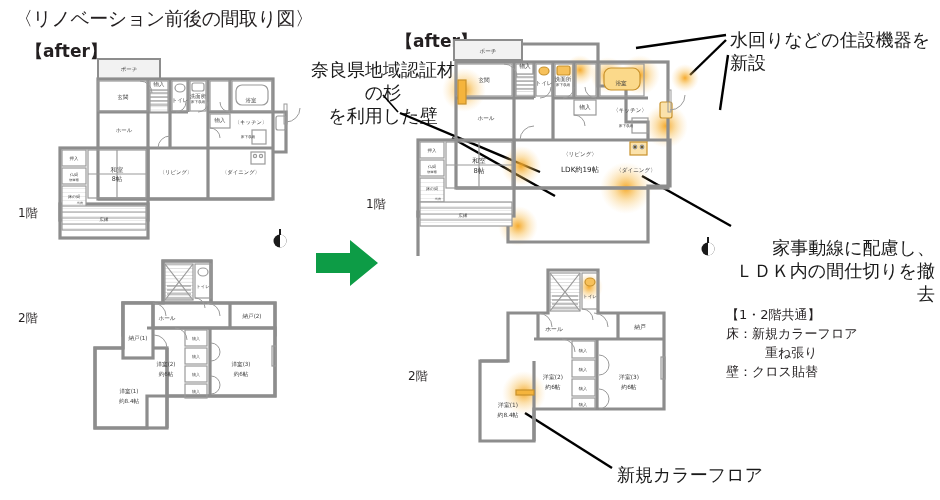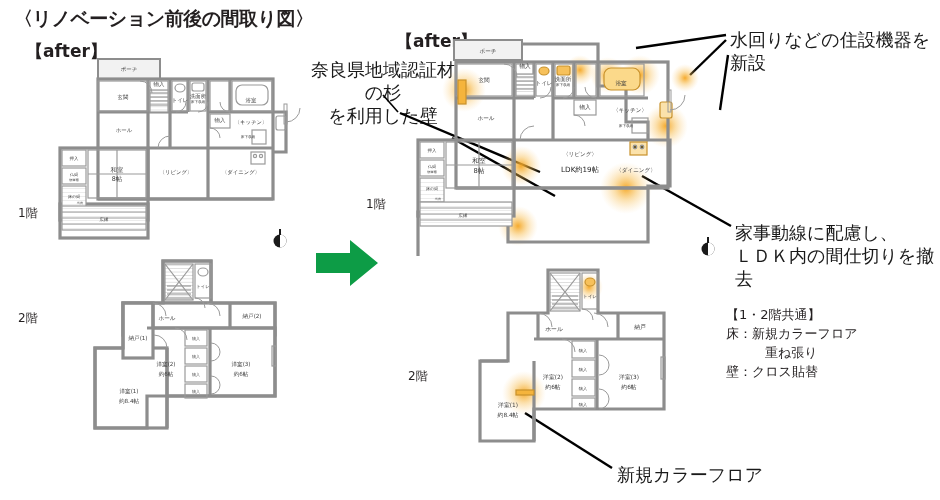--- a/index.html
+++ b/index.html
@@ -1,20 +1,20 @@
 <!DOCTYPE html>
 <html><head>
 <meta charset="utf-8">
 <style>
   html,body{margin:0;padding:0;background:#fff;}
   body{width:940px;height:500px;position:relative;overflow:hidden;
        font-family:"DejaVu Sans","Liberation Sans",sans-serif;color:#231f20;}
   .abs{position:absolute;}
   
-  #main-title{left:14px;top:6px;font-size:19px;font-weight:700;letter-spacing:-.5px;}
+  #main-title{left:14px;top:6px;font-size:19px;font-weight:400;letter-spacing:-.5px;}
   #before-label{left:26px;top:40px;font-size:17px;font-weight:700;}
   #after-label{left:396px;top:30px;font-size:17px;font-weight:700;}
   .floor-label{font-size:12px;font-weight:400;text-align:center;}
   
   .anno{font-size:18px;line-height:1.28;color:#1a1a1a;white-space:pre-line;}
   
   .plan{position:absolute;}
   .plan svg{display:block;}
   
   .leader{position:absolute;pointer-events:none;}
@@ -32,21 +32,21 @@
 
 <div class="abs floor-label" style="left:18px;top:205px;">1階</div>
 <div class="abs floor-label" style="left:18px;top:310px;">2階</div>
 <div class="abs floor-label" style="left:366px;top:196px;">1階</div>
 <div class="abs floor-label" style="left:408px;top:368px;">2階</div>
 
 <div class="abs anno" style="left:308px;top:58px;width:150px;text-align:center;">奈良県地域認証材の杉
 を利用した壁</div>
 <div class="abs anno" style="left:730px;top:28px;width:205px;">水回りなどの住設機器を
 新設</div>
-<div class="abs anno" style="left:735px;top:221px;width:200px;">家事動線に配慮し、
+<div class="abs anno" style="left:735px;top:236px;width:200px;text-align:right;">家事動線に配慮し、
 ＬＤＫ内の間仕切りを撤去</div>
 <div class="abs anno" style="left:617px;top:463px;width:160px;">新規カラーフロア</div>
 
 <div class="abs" style="left:726px;top:306px;width:200px;font-size:13px;line-height:1.45;">
   <div>【1・2階共通】</div>
   <div>床：新規カラーフロア</div>
   <div>　　　重ね張り</div>
   <div>壁：クロス貼替</div>
 </div>
 

